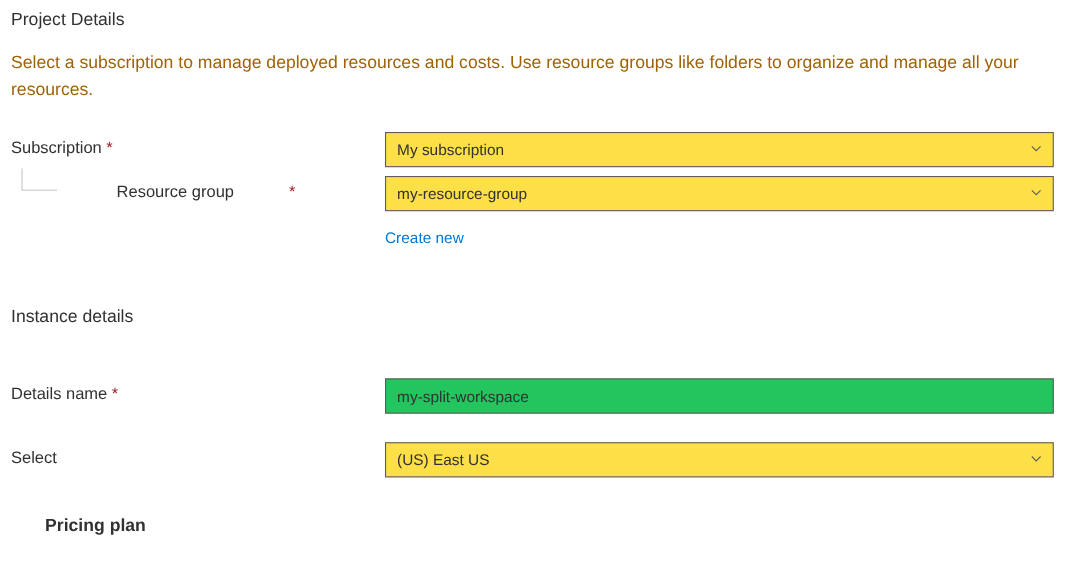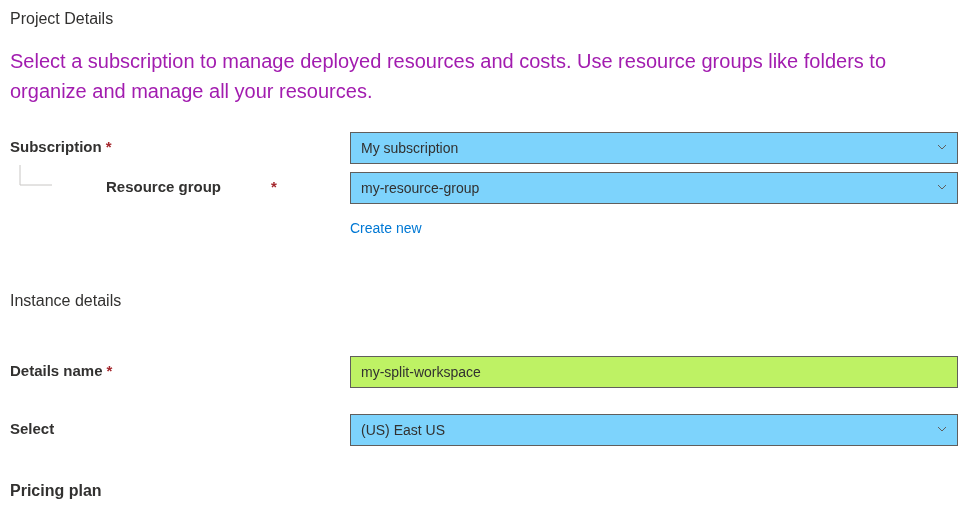--- a/index.html
+++ b/index.html
@@ -19,83 +19,83 @@
       font-weight: 400;
       font-size: 16px;
       color: #323130;
       margin-bottom: 18px;
     }
     .section-title-tight {
       font-weight: 600;
       font-size: 16px;
       color: #323130;
       margin-top: 36px;
+      margin-left: 31px;
     }
     .description {
-      font-size: 20px;
+      font-size: 16px;
       line-height: 1.5;
-      color: #a21caf;
+      color: #a16207;
       margin-bottom: 26px;
       max-width: 940px;
     }
     .form-row {
       display: flex;
       align-items: flex-start;
       margin-bottom: 8px;
       min-height: 32px;
     }
     .form-label-col {
       width: 340px;
       flex-shrink: 0;
       padding-top: 6px;
       font-size: 15px;
       color: #323130;
       display: flex;
       align-items: flex-end;
-      font-weight: bold;
     }
     .form-control-col {
       flex: 1;
       max-width: 608px;
     }
     .required {
       color: #a4262c;
       margin-left: 4px;
     }
     .select-box {
       position: relative;
       width: 100%;
     }
     .select-field {
       width: 100%;
       height: 32px;
       padding: 0 32px 0 10px;
       border: 1px solid #605e5c;
-      background: #7dd3fc;
+      background: #fde047;
       font-size: 14px;
       color: #323130;
       font-family: inherit;
       cursor: pointer;
       display: flex;
       align-items: center;
       text-align: left;
     }
     .select-chevron {
       position: absolute;
       right: 10px;
       top: 50%;
       transform: translateY(-50%);
       pointer-events: none;
     }
     .text-input {
       width: 100%;
       height: 32px;
       padding: 0 10px;
       border: 1px solid #605e5c;
-      background: #bef264;
+      background: #22c55e;
       font-size: 14px;
       color: #323130;
       font-family: inherit;
     }
     .link {
       color: #0078d4;
       font-size: 14px;
       cursor: pointer;
       display: inline-block;
       margin-top: 16px;

